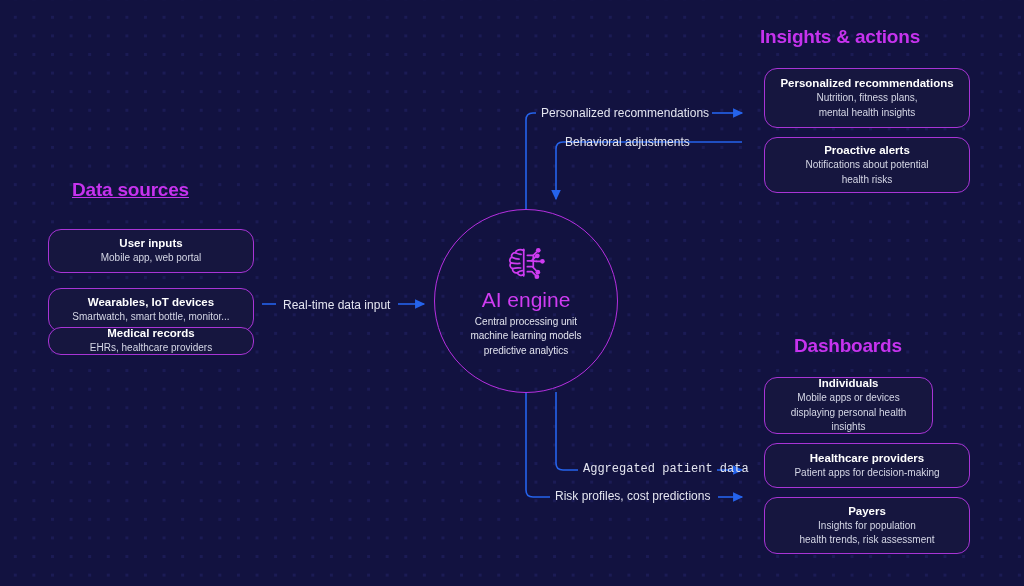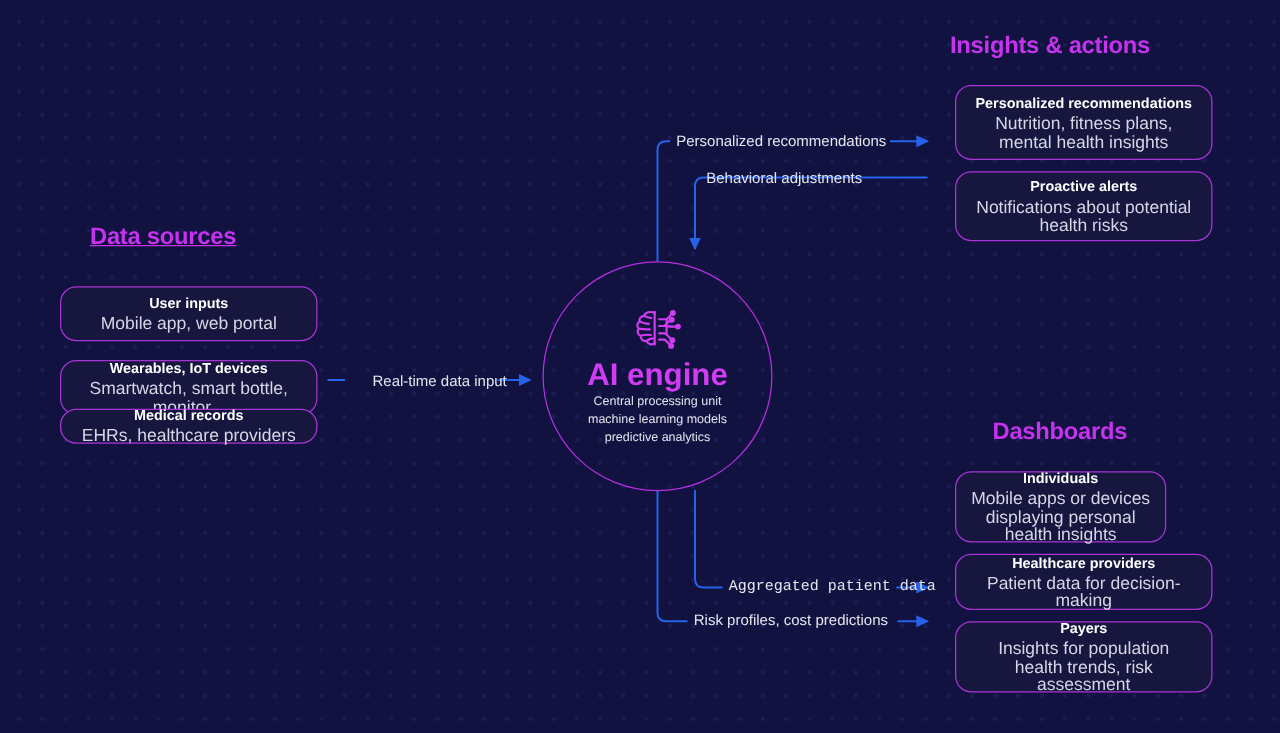--- a/index.html
+++ b/index.html
@@ -48,21 +48,21 @@
     padding: 4px 10px;
   }
   .card-title {
     font-size: 11.5px;
     font-weight: bold;
     color: #ffffff;
     line-height: 15px;
     white-space: nowrap;
   }
   .card-desc {
-    font-size: 14px;
+    font-size: 10px;
     color: #d5d7e6;
     line-height: 14.5px;
     white-space: pre-line;
   }
 
   
   #card-user-inputs   { left: 48px; top: 229px; width: 206px; height: 44px; }
   #card-wearables     { left: 48px; top: 288px; width: 206px; height: 44px; }
   #card-medical       { left: 48px; top: 327px; width: 206px; height: 28px; }
 
@@ -84,22 +84,22 @@
     border-radius: 50%;
     border: 1.4px solid #b52fe0;
     display: flex;
     flex-direction: column;
     align-items: center;
     justify-content: center;
     text-align: center;
   }
   #hub-icon { width: 44px; height: 40px; margin-bottom: 4px; }
   #hub-title {
-    font-size: 25px;
-    font-weight: bold;
+    font-size: 21px;
+    font-weight: normal;
     color: #cf3cf2;
     line-height: 24px;
     margin-bottom: 3px;
   }
   #hub-desc {
     font-size: 10px;
     color: #e2e3ee;
     line-height: 14.5px;
     white-space: pre-line;
   }
@@ -109,21 +109,21 @@
     left: 0; top: 0;
     width: 1024px; height: 586px;
     pointer-events: none;
   }
   .edge-label {
     position: absolute;
     font-size: 12px;
     color: #e4e5f0;
     white-space: nowrap;
   }
-  #lbl-realtime    { left: 298px; top: 298px; text-align: right; }
+  #lbl-realtime    { left: 283px; top: 298px; text-align: right; }
   #lbl-personal    { left: 541px; top: 106px; }
   #lbl-behavioral  { left: 565px; top: 135px; }
   #lbl-aggregated  { left: 583px; top: 462px; font-family: Liberation Mono, monospace; }
   #lbl-risk        { left: 555px; top: 489px; }
 </style>
 </head>
 <body>
 
 <div id="stage">
 
@@ -180,21 +180,21 @@
 health risks</div>
   </div>
 
   <div class="card" id="card-individuals">
     <div class="card-title">Individuals</div>
     <div class="card-desc">Mobile apps or devices
 displaying personal health insights</div>
   </div>
   <div class="card" id="card-healthcare">
     <div class="card-title">Healthcare providers</div>
-    <div class="card-desc">Patient data for decision-making</div>
+    <div class="card-desc">Patient apps for decision-making</div>
   </div>
   <div class="card" id="card-payers">
     <div class="card-title">Payers</div>
     <div class="card-desc">Insights for population
 health trends, risk assessment</div>
   </div>
 
   <div id="hub">
     <svg id="hub-icon" viewBox="0 0 48 44">
       <g fill="none" stroke="#cf3cf2" stroke-width="1.9" stroke-linecap="round" stroke-linejoin="round">

